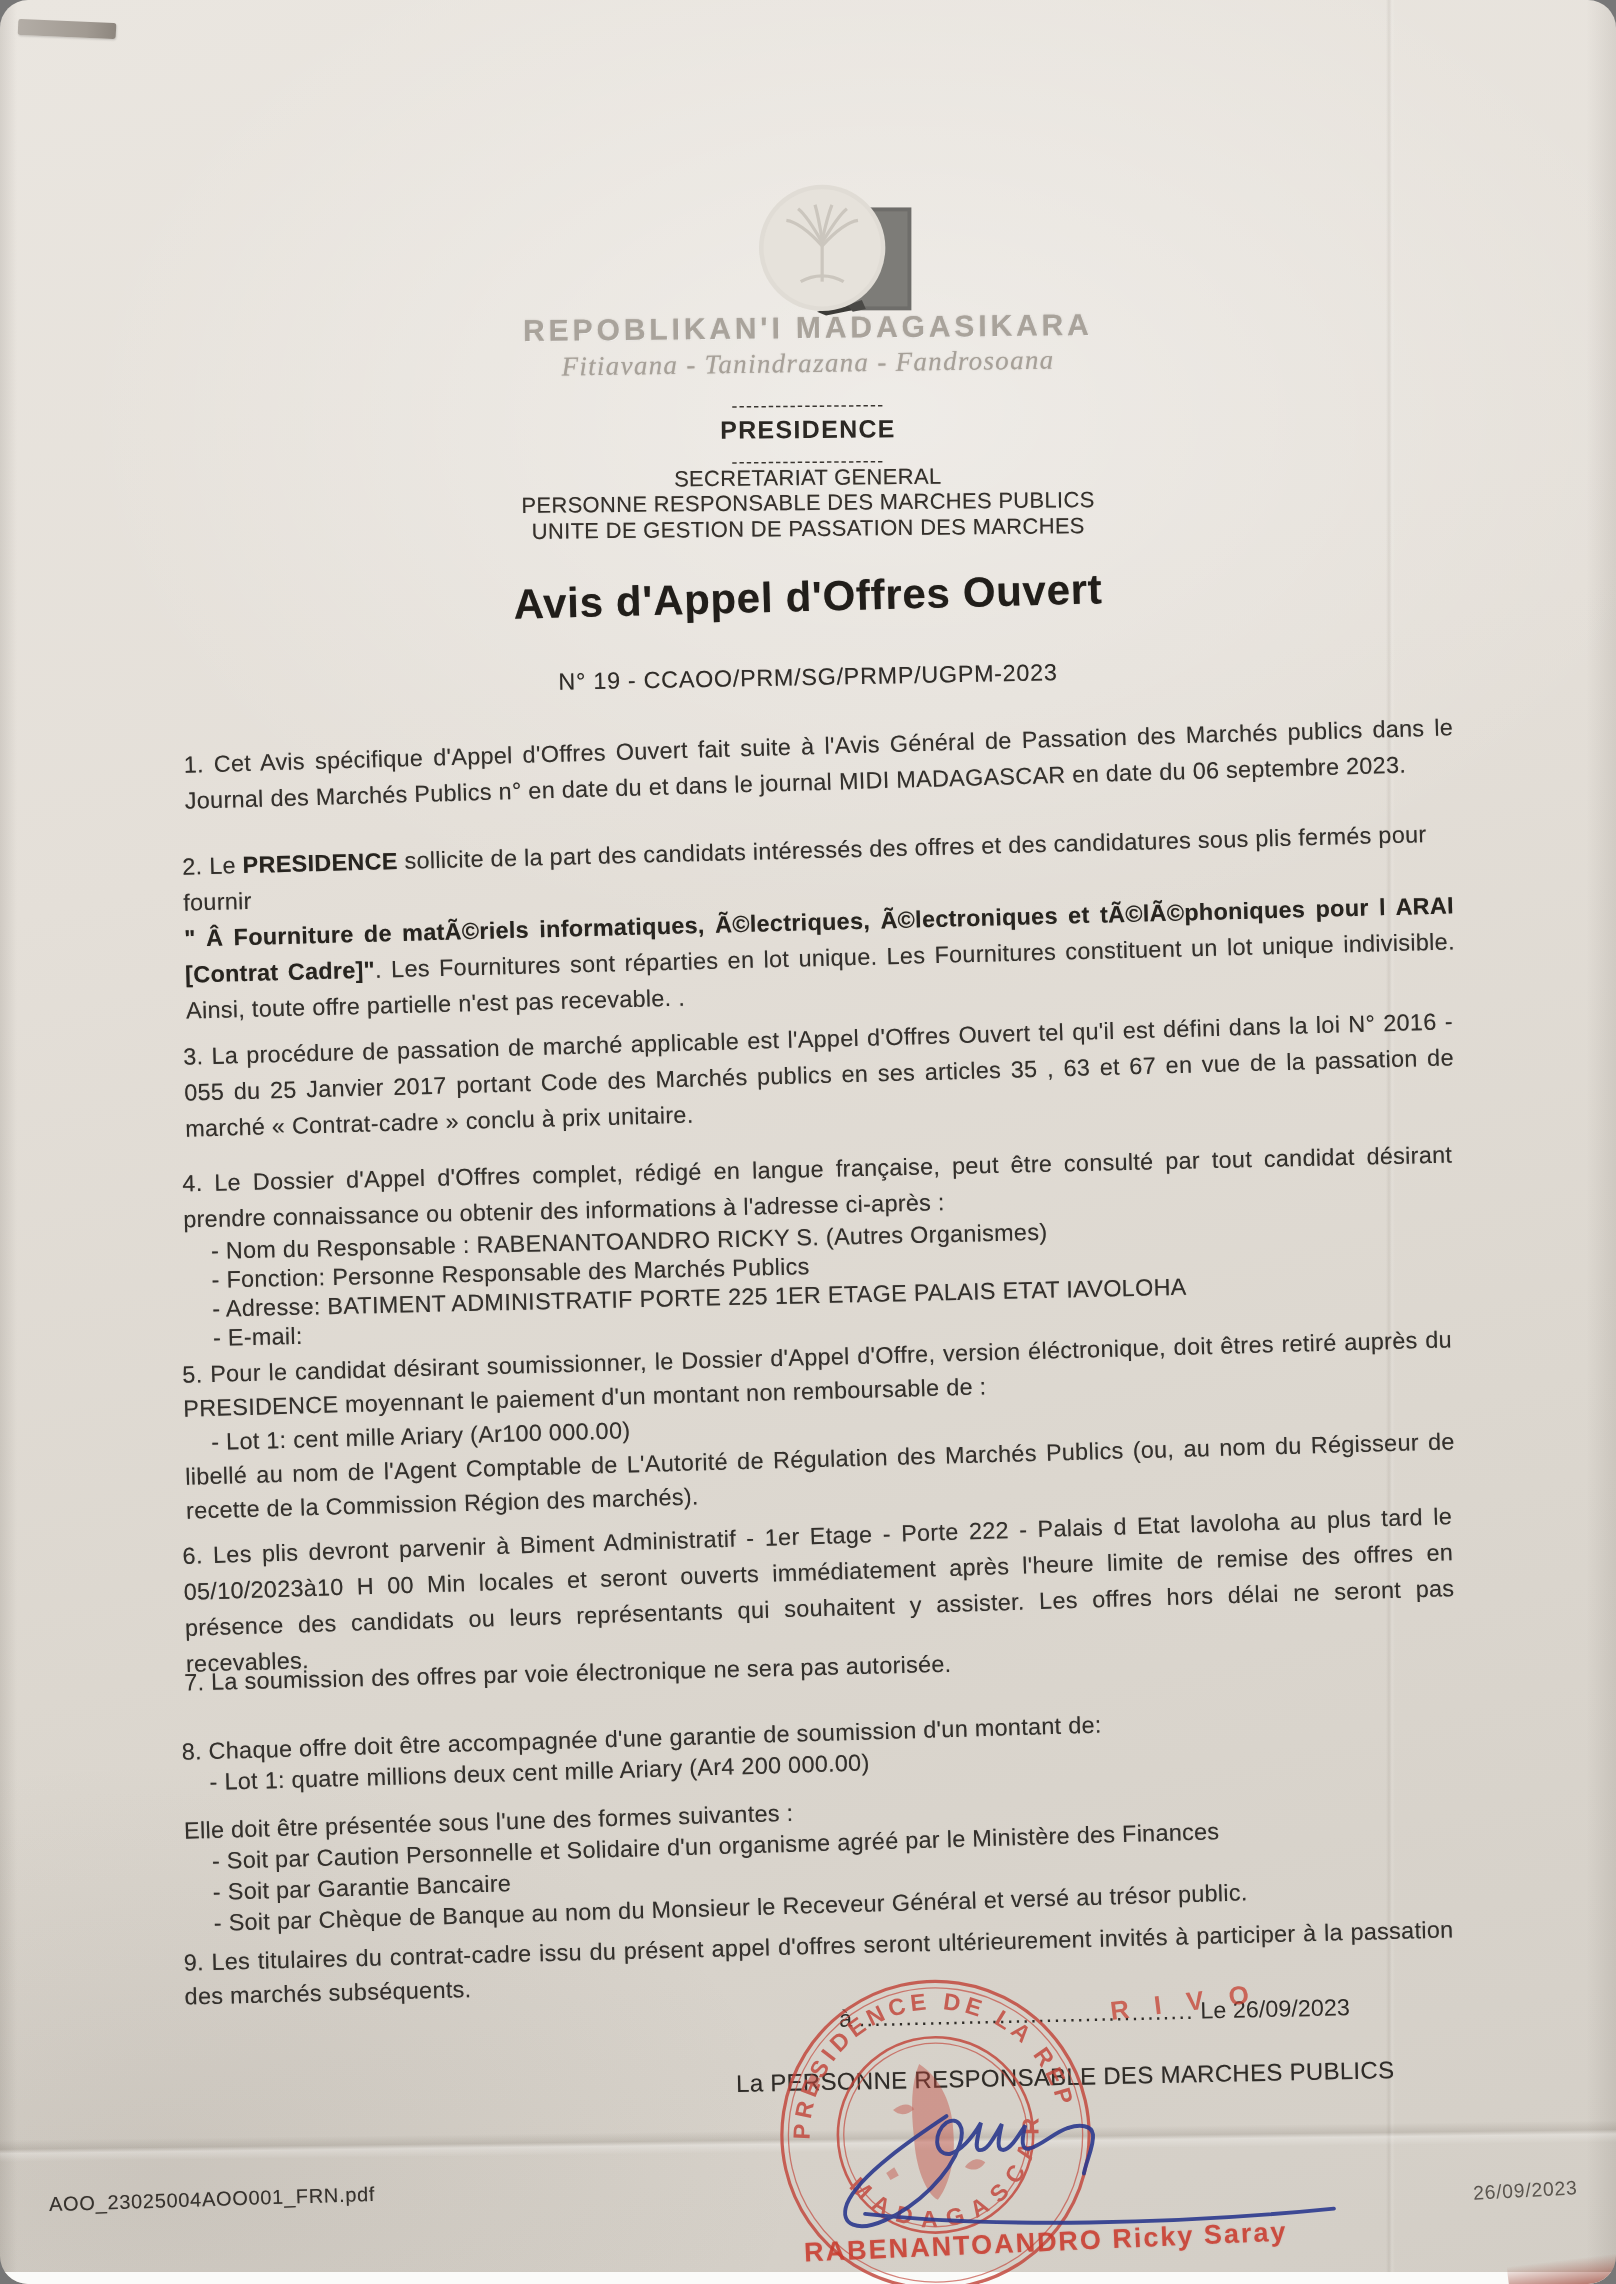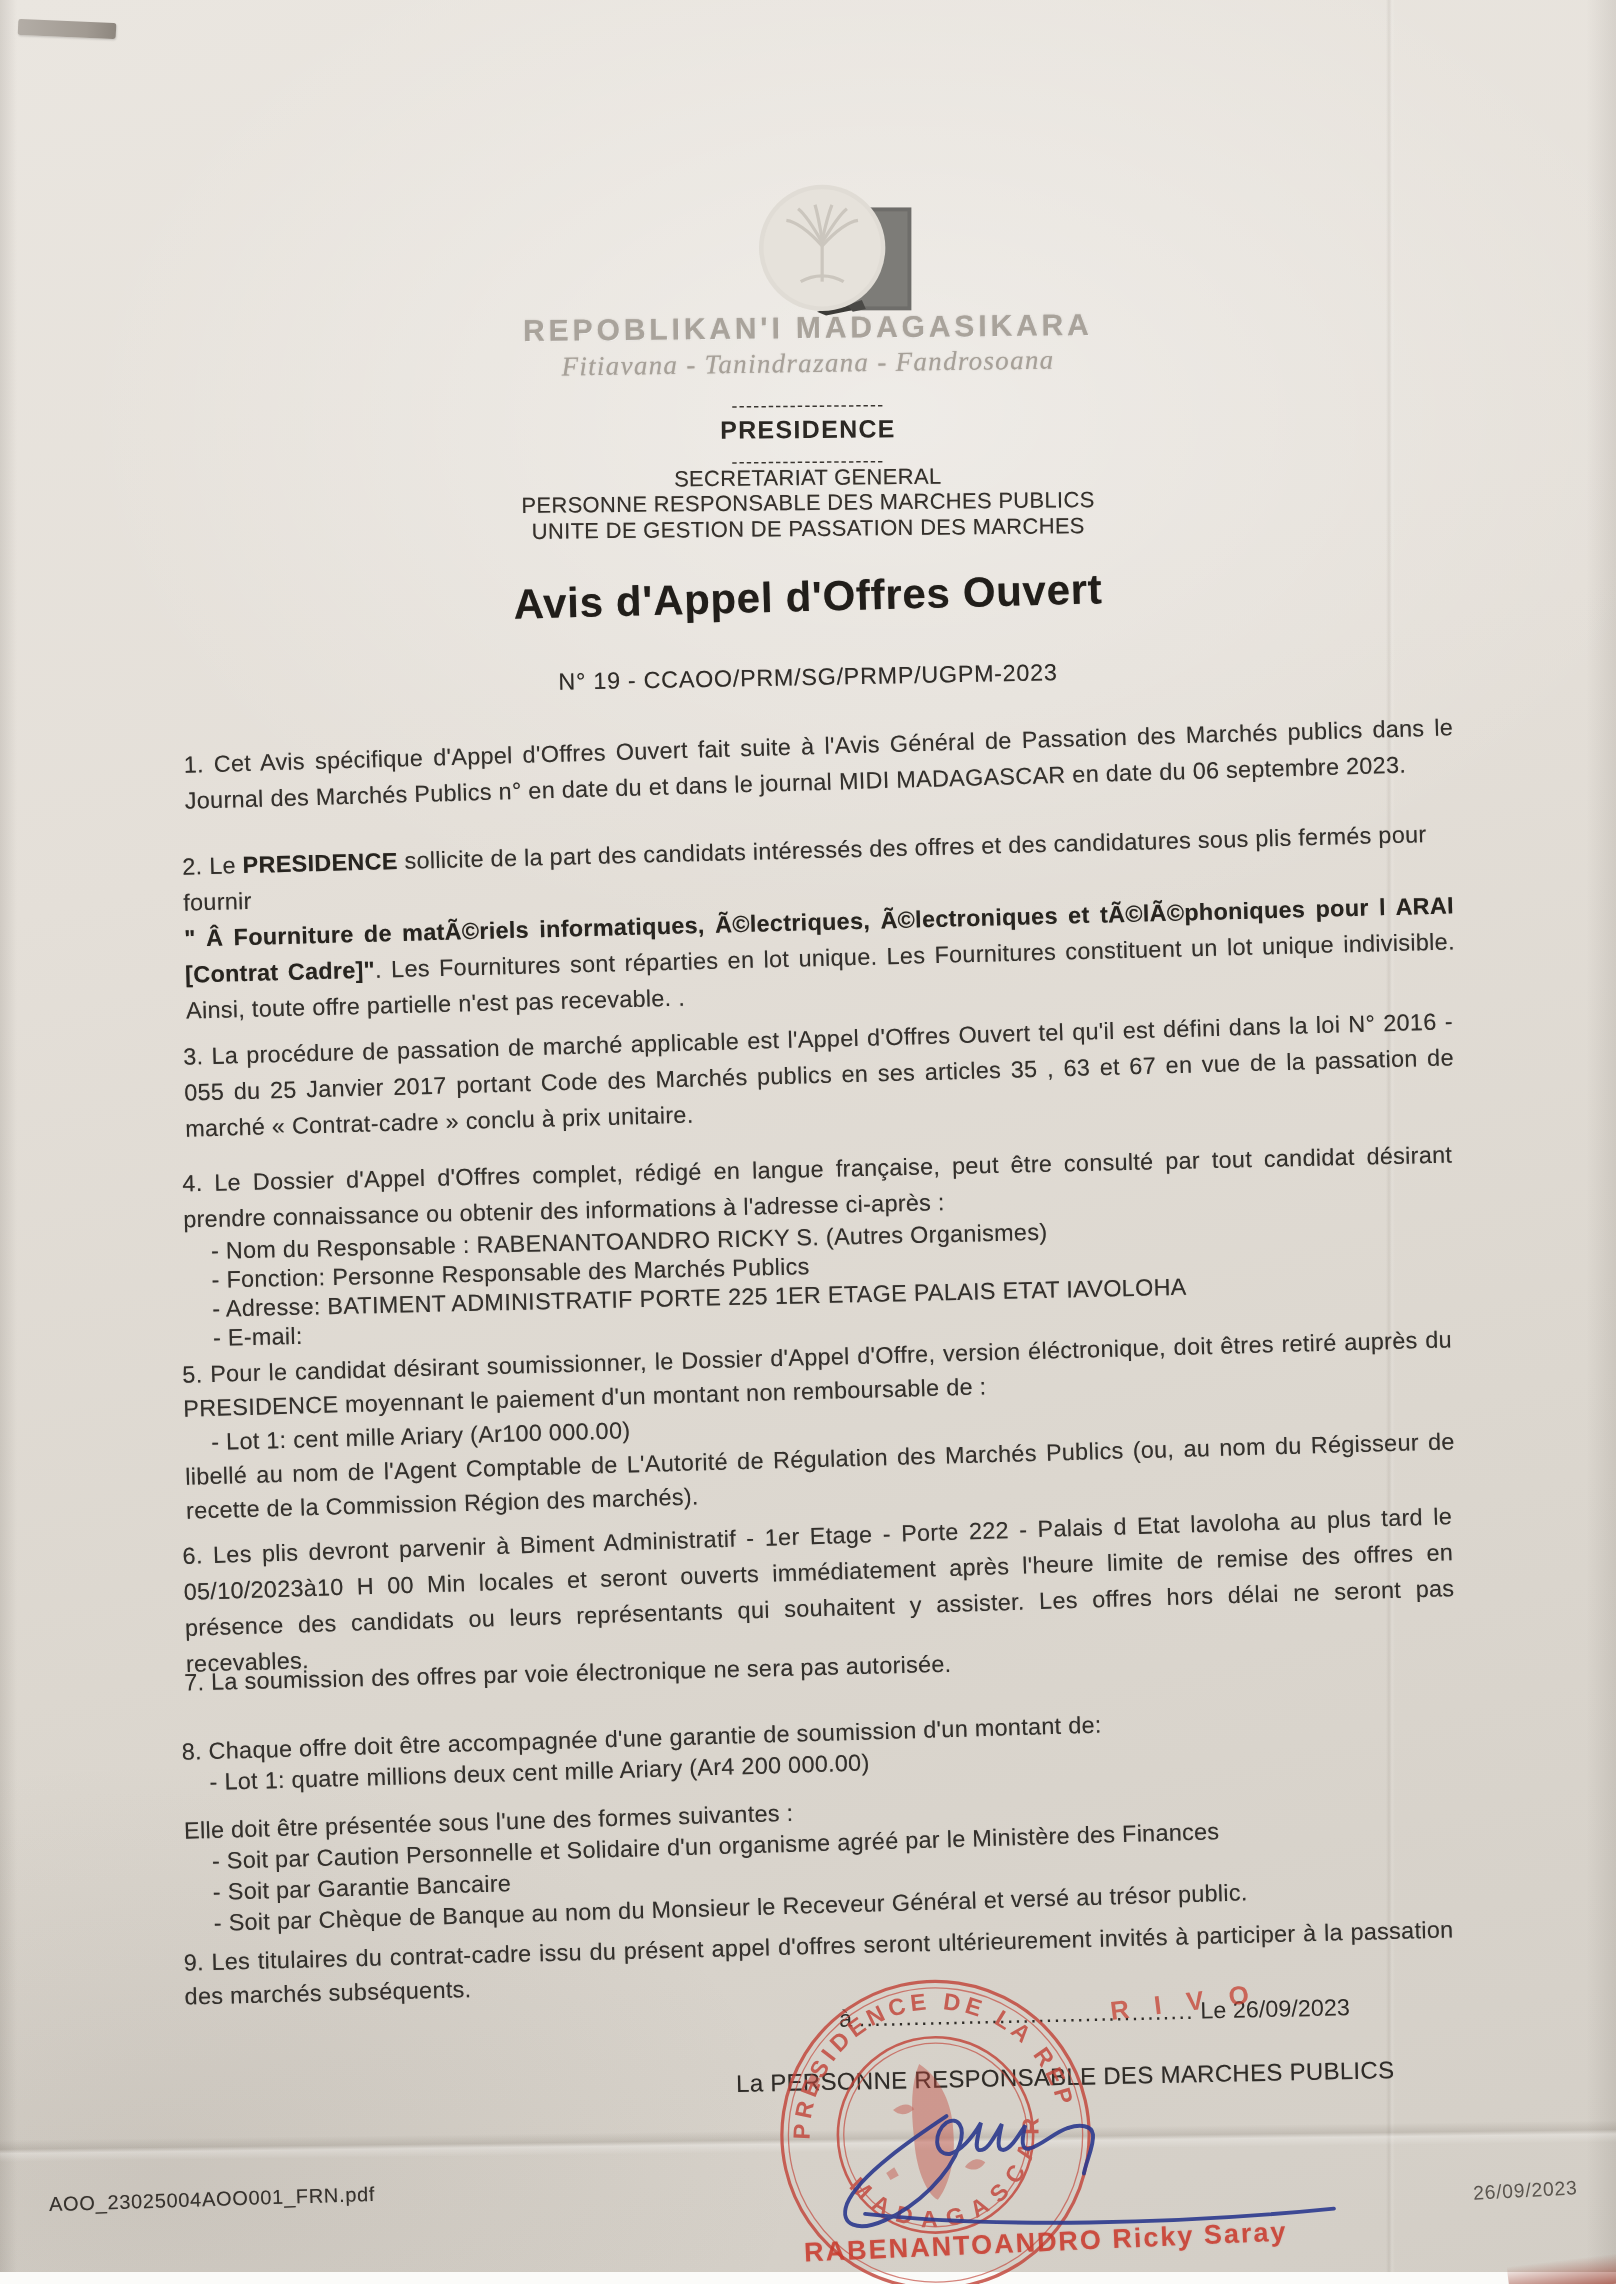--- a/index.html
+++ b/index.html
@@ -6,20 +6,21 @@
   .paper{
     position:relative;
     width:1616px;height:2284px;
     background:
       radial-gradient(ellipse 1172px 781px at 55% 18%, rgba(255,255,255,0.35), rgba(255,255,255,0) 70%),
       radial-gradient(ellipse 912px 586px at 10% 95%, rgba(90,80,70,0.10), rgba(0,0,0,0) 70%),
       linear-gradient(168deg,#eae6e0 0%, #e4dfd8 35%, #dcd7cf 65%, #d3cec6 100%);
     overflow:hidden;
     font-family:"Liberation Sans", sans-serif;
     color:#2e2b28;
+    border-radius:28px;
   }
   .abs{position:absolute;}
   .center{left:0;right:0;text-align:center;}
   .body-text{
     font-size:23.4px;line-height:36px;letter-spacing:0.3px;
     color:#33302c;text-align:justify;
     text-shadow:0 0 0.7px rgba(51,48,44,0.45);
   }
   .indent{padding-left:27px;}
   .bold{font-weight:bold;color:#27241f;}

